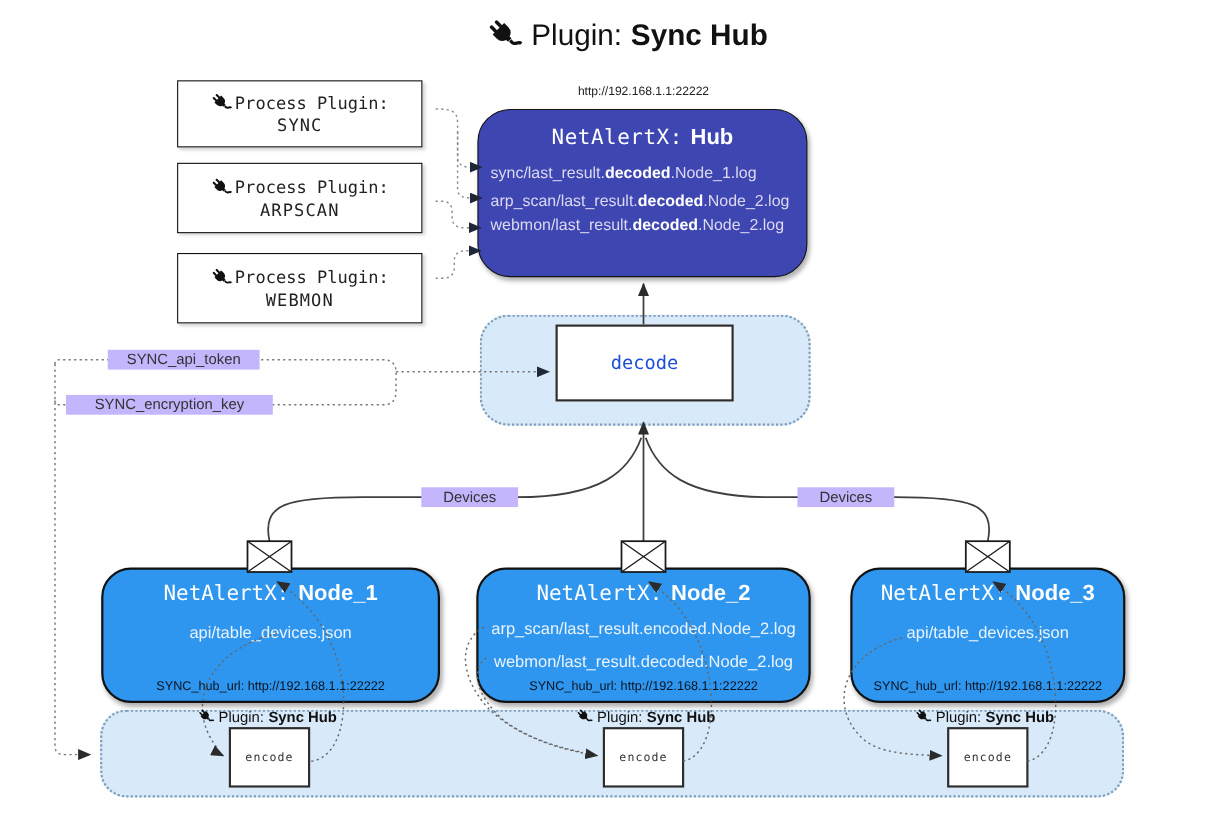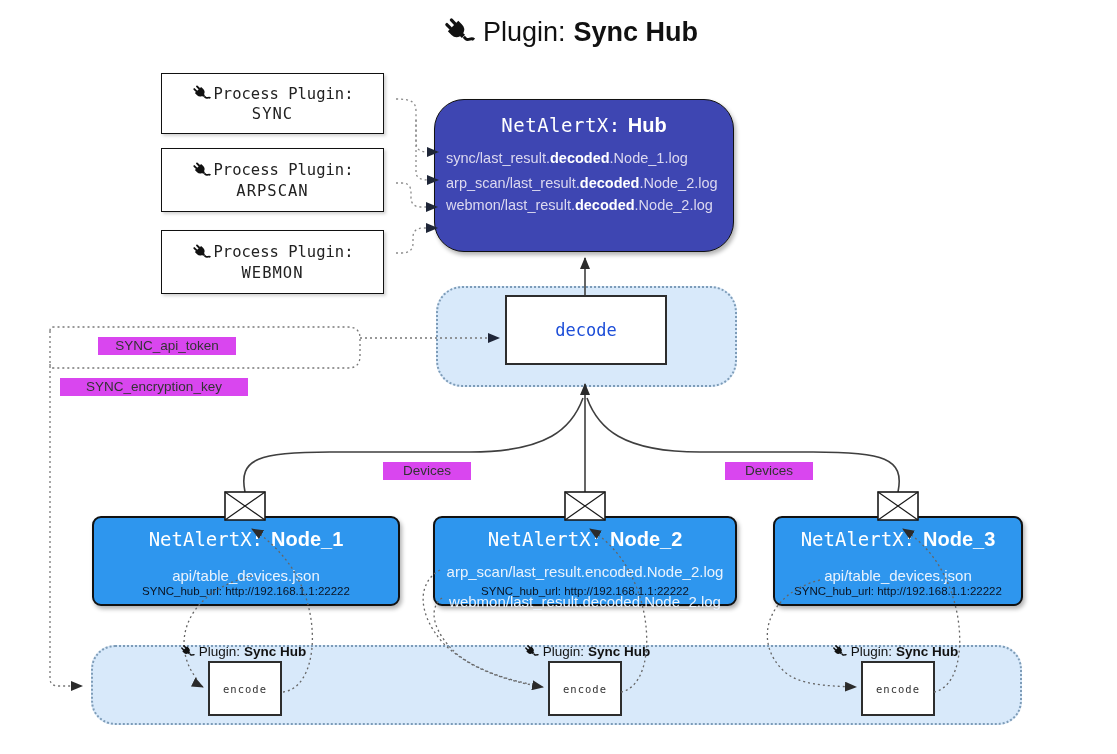--- a/index.html
+++ b/index.html
@@ -42,25 +42,25 @@
 
   
   .zone{position:absolute;background:var(--band-bg);border:2px dotted var(--band-border);
     box-sizing:border-box;}
   .decodeZone{left:436px;top:286px;width:301px;height:101px;border-radius:26px;}
   .whiteBox{position:absolute;background:#fff;border:2px solid #2d2d2d;box-sizing:border-box;
     display:flex;align-items:center;justify-content:center;}
   .decodeBox{left:505px;top:295px;width:162px;height:70px;font-size:17px;color:#1d4ed8;}
 
   
-  .halo{position:absolute;background:#d946ef;padding:0 4px;font-size:13.5px;color:#333;
-    text-align:center;z-index:6;line-height:18px;margin-top:19px;}
-
-  
-  .node{position:absolute;top:516px;height:90px;border-radius:9px;background:var(--node-bg);
+  .halo{position:absolute;background:#c4b5fd;padding:0 4px;font-size:13.5px;color:#333;
+    text-align:center;z-index:6;line-height:18px;}
+
+  
+  .node{position:absolute;top:516px;height:123px;border-radius:27px;background:var(--node-bg);
     border:2px solid #111;box-shadow:2px 3px 4px rgba(0,0,0,.3);box-sizing:border-box;
     padding-top:8px;}
   .nodeTitle{text-align:center;line-height:26px;color:#fff;font-size:19px;}
   .nodeTitle b{font-family:"Liberation Sans",sans-serif;font-size:20px;margin-left:8px;}
   .nl{color:#eaf3fd;font-size:15px;line-height:18px;text-align:center;white-space:nowrap;}
   .nHubUrl{position:absolute;left:0;right:0;bottom:7px;text-align:center;font-size:11.5px;color:#0b1320;}
 
   
   .encodeZone{left:91px;top:645px;width:931px;height:80px;border-radius:24px;}
   .encLabel{position:absolute;top:644px;width:180px;display:flex;align-items:center;
@@ -117,20 +117,21 @@
   <div class="pbox boxlayer" style="top:230px;height:62px;">
     <div class="l1">
         <svg class="plug plug-sm">
           <use href="#plugIcon"></use>
         </svg>
       <span class="mono">Process Plugin:</span>
       </div>
     <div class="l2 mono">WEBMON</div>
   </div>
 
+  <div class="hubUrl">http://192.168.1.1:22222</div>
   <div class="hub boxlayer">
     <div class="hubTitle">
       <span class="mono">NetAlertX:</span><b>Hub</b>
     </div>
     <div class="hl hl1">
       <span>sync/last_result.</span><b>decoded</b><span>.Node_1.log</span></div>
     <div class="hl hl3">
       <span>arp_scan/last_result.</span><b>decoded</b><span>.Node_2.log</span></div>
     <div class="hl hl4">
       <span>webmon/last_result.</span><b>decoded</b><span>.Node_2.log</span></div>

